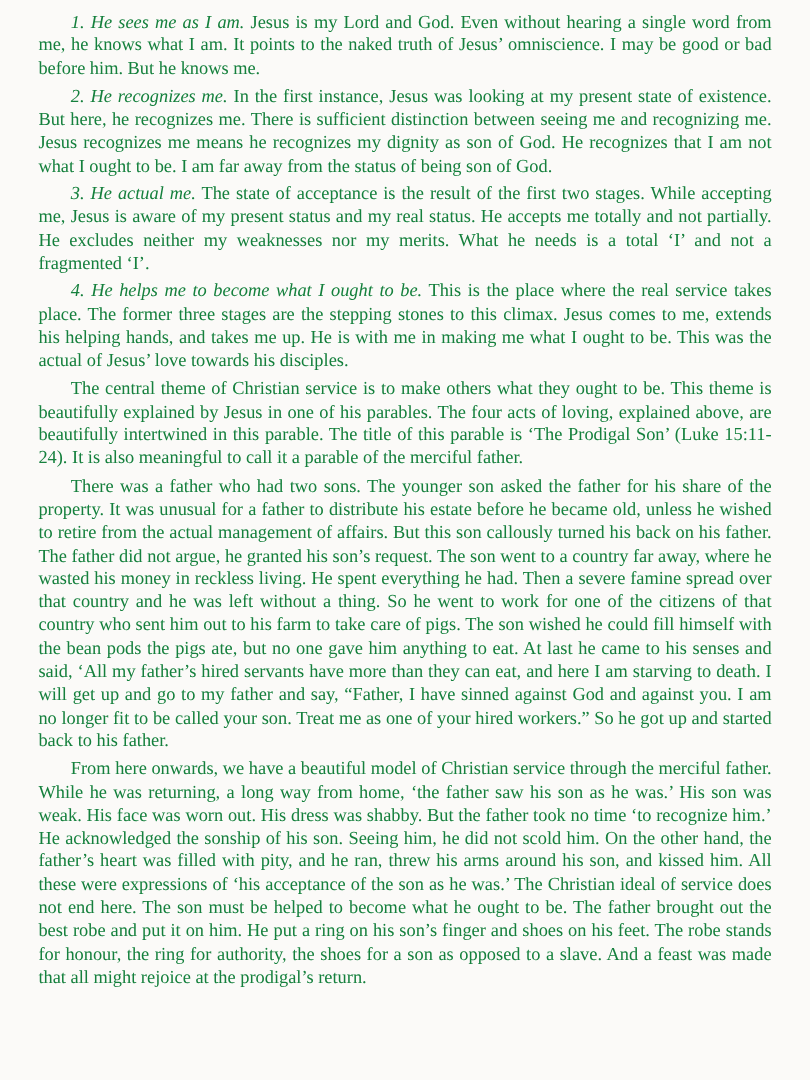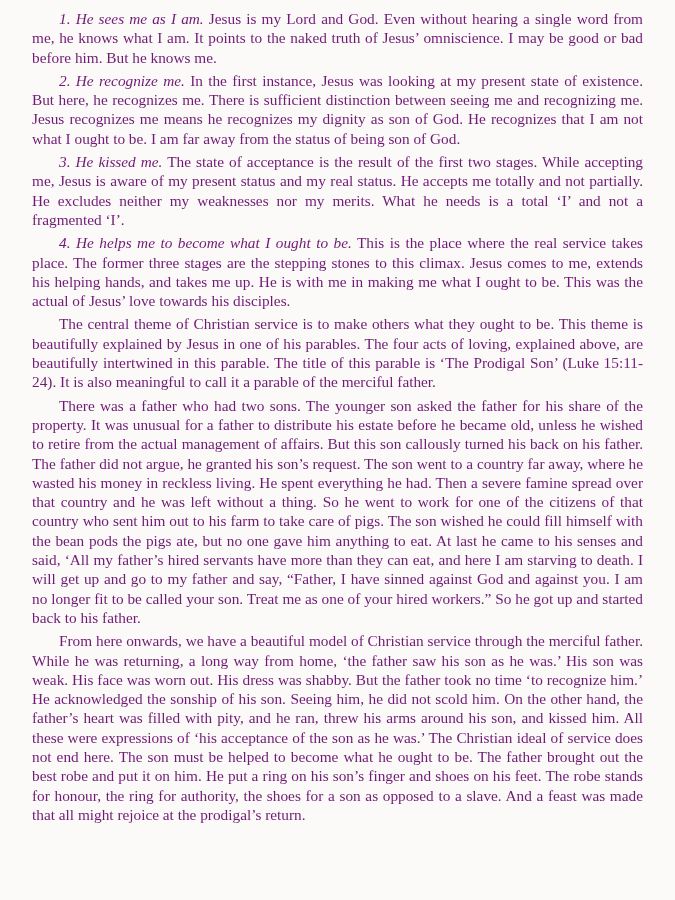--- a/index.html
+++ b/index.html
@@ -13,21 +13,21 @@
     overflow: hidden;
   }
   .page {
     box-sizing: border-box;
     width: 675px;
     height: 900px;
     padding: 9px 32px 17px 32px;
     font-family: "Liberation Serif", "DejaVu Serif", serif;
     font-size: 15.3px;
     line-height: 19.3px;
-    color: #701a75;
+    color: #15803d;
     text-align: justify;
   }
   .para {
     margin: 0 0 4px 0;
     text-indent: 27px;
   }
   .num,
   .lead {
     font-style: italic;
   }
@@ -35,25 +35,25 @@
 </head>
 <body>
 
 <main class="page">
 
   <p class="para"><span class="num">1.</span>
     <em class="lead">He sees me as I am.</em>
     <span>Jesus is my Lord and God. Even without hearing a single word from me, he knows what I am. It points to the naked truth of Jesus’ omniscience. I may be good or bad before him. But he knows me.</span></p>
 
   <p class="para"><span class="num">2.</span>
-    <em class="lead">He recognize me.</em>
+    <em class="lead">He recognizes me.</em>
     <span>In the first instance, Jesus was looking at my present state of existence. But here, he recognizes me. There is sufficient distinction between seeing me and recognizing me. Jesus recognizes me means he recognizes my dignity as son of God. He recognizes that I am not what I ought to be. I am far away from the status of being son of God.</span></p>
 
   <p class="para"><span class="num">3.</span>
-    <em class="lead">He kissed me.</em>
+    <em class="lead">He actual me.</em>
     <span>The state of acceptance is the result of the first two stages. While accepting me, Jesus is aware of my present status and my real status. He accepts me totally and not partially. He excludes neither my weaknesses nor my merits. What he needs is a total ‘I’ and not a fragmented ‘I’.</span></p>
 
   <p class="para"><span class="num">4.</span>
     <em class="lead">He helps me to become what I ought to be.</em>
     <span>This is the place where the real service takes place. The former three stages are the stepping stones to this climax. Jesus comes to me, extends his helping hands, and takes me up. He is with me in making me what I ought to be. This was the actual of Jesus’ love towards his disciples.</span></p>
 
   <p class="para"><span>The central theme of Christian service is to make others what they ought to be. This theme is beautifully explained by Jesus in one of his parables. The four acts of loving, explained above, are beautifully intertwined in this parable. The title of this parable is ‘The Prodigal Son’ (Luke 15:11-24). It is also meaningful to call it a parable of the merciful father.</span></p>
 
   <p class="para"><span>There was a father who had two sons. The younger son asked the father for his share of the property. It was unusual for a father to distribute his estate before he became old, unless he wished to retire from the actual management of affairs. But this son callously turned his back on his father. The father did not argue, he granted his son’s request. The son went to a country far away, where he wasted his money in reckless living. He spent everything he had. Then a severe famine spread over that country and he was left without a thing. So he went to work for one of the citizens of that country who sent him out to his farm to take care of pigs. The son wished he could fill himself with the bean pods the pigs ate, but no one gave him anything to eat. At last he came to his senses and said, ‘All my father’s hired servants have more than they can eat, and here I am starving to death. I will get up and go to my father and say, “Father, I have sinned against God and against you. I am no longer fit to be called your son. Treat me as one of your hired workers.” So he got up and started back to his father.</span></p>
 

